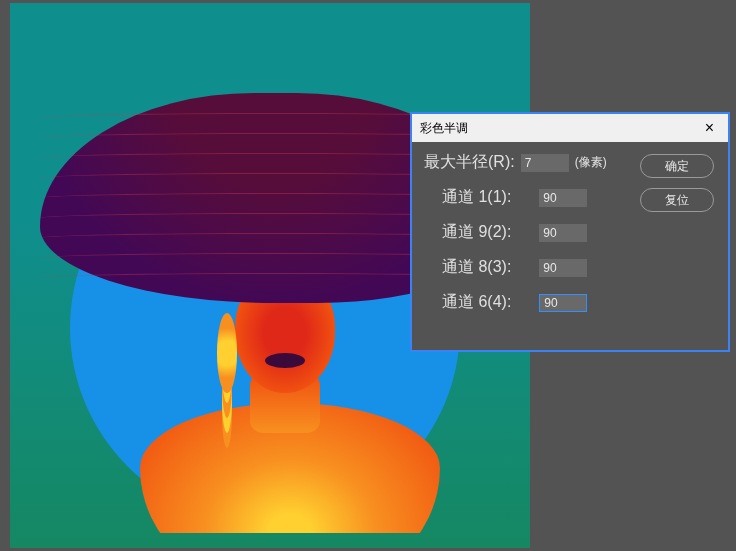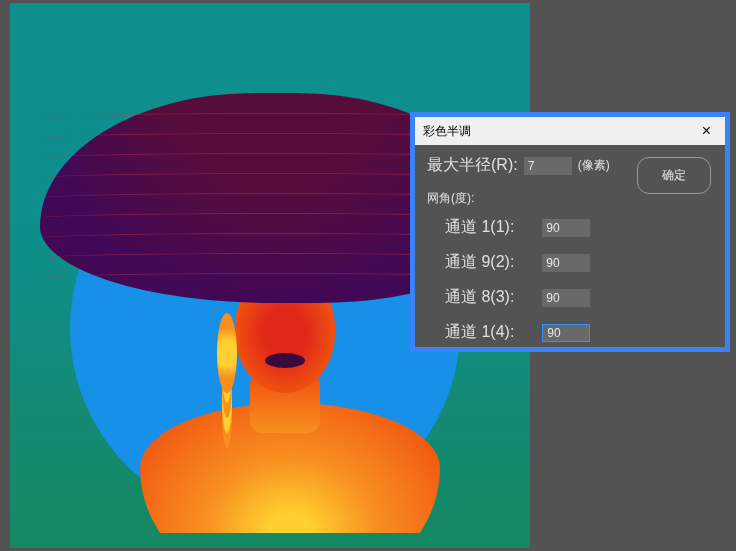--- a/index.html
+++ b/index.html
@@ -119,21 +119,21 @@
       height: 545px;
       background: #535353;
     }
     .dialog {
       position: absolute;
       top: 112px;
       left: 410px;
       width: 320px;
       height: 240px;
       background: #535353;
-      border: 5px solid #3b82f6;
+      border: 2px solid #3b82f6;
       z-index: 10;
     }
     .dialog-titlebar {
       height: 28px;
       background: #f0f0f0;
       display: flex;
       align-items: center;
       justify-content: space-between;
       padding: 0 8px;
       color: #000;
@@ -187,21 +187,21 @@
     .buttons-col {
       position: absolute;
       right: 14px;
       top: 12px;
       display: flex;
       flex-direction: column;
       gap: 10px;
     }
     .dialog-btn {
       width: 74px;
-      height: 37px;
+      height: 24px;
       border: 1px solid #9a9a9a;
       border-radius: 12px;
       background: transparent;
       color: #e8e8e8;
       font-size: 12px;
       cursor: pointer;
       display: flex;
       align-items: center;
       justify-content: center;
     }
@@ -244,42 +244,42 @@
 <div class="right-panel"></div>
 
 <div class="dialog">
   <div class="dialog-titlebar">
     <span class="dialog-title">彩色半调</span>
     <span class="close-btn">×</span>
   </div>
   <div class="dialog-body">
     <div class="buttons-col">
       <div class="dialog-btn">确定</div>
+      <div class="dialog-btn">复位</div>
     </div>
 
     <div class="form-row">
       <span class="form-label">最大半径(R):</span>
       <input class="input-field" value="7" style="">
       <span class="unit-label">(像素)</span>
     </div>
 
-    <div class="section-label">网角(度):</div>
 
     <div class="channel-group">
       <div class="form-row indent">
         <span class="form-label">通道 1(1):</span>
         <input class="input-field" value="90" style="">
       </div>
       <div class="form-row indent">
         <span class="form-label">通道 9(2):</span>
         <input class="input-field" value="90" style="">
       </div>
       <div class="form-row indent">
         <span class="form-label">通道 8(3):</span>
         <input class="input-field" value="90" style="">
       </div>
       <div class="form-row indent">
-        <span class="form-label">通道 1(4):</span>
+        <span class="form-label">通道 6(4):</span>
         <input class="input-field active" value="90" style="">
       </div>
     </div>
   </div>
 </div>
 
 </body></html>

